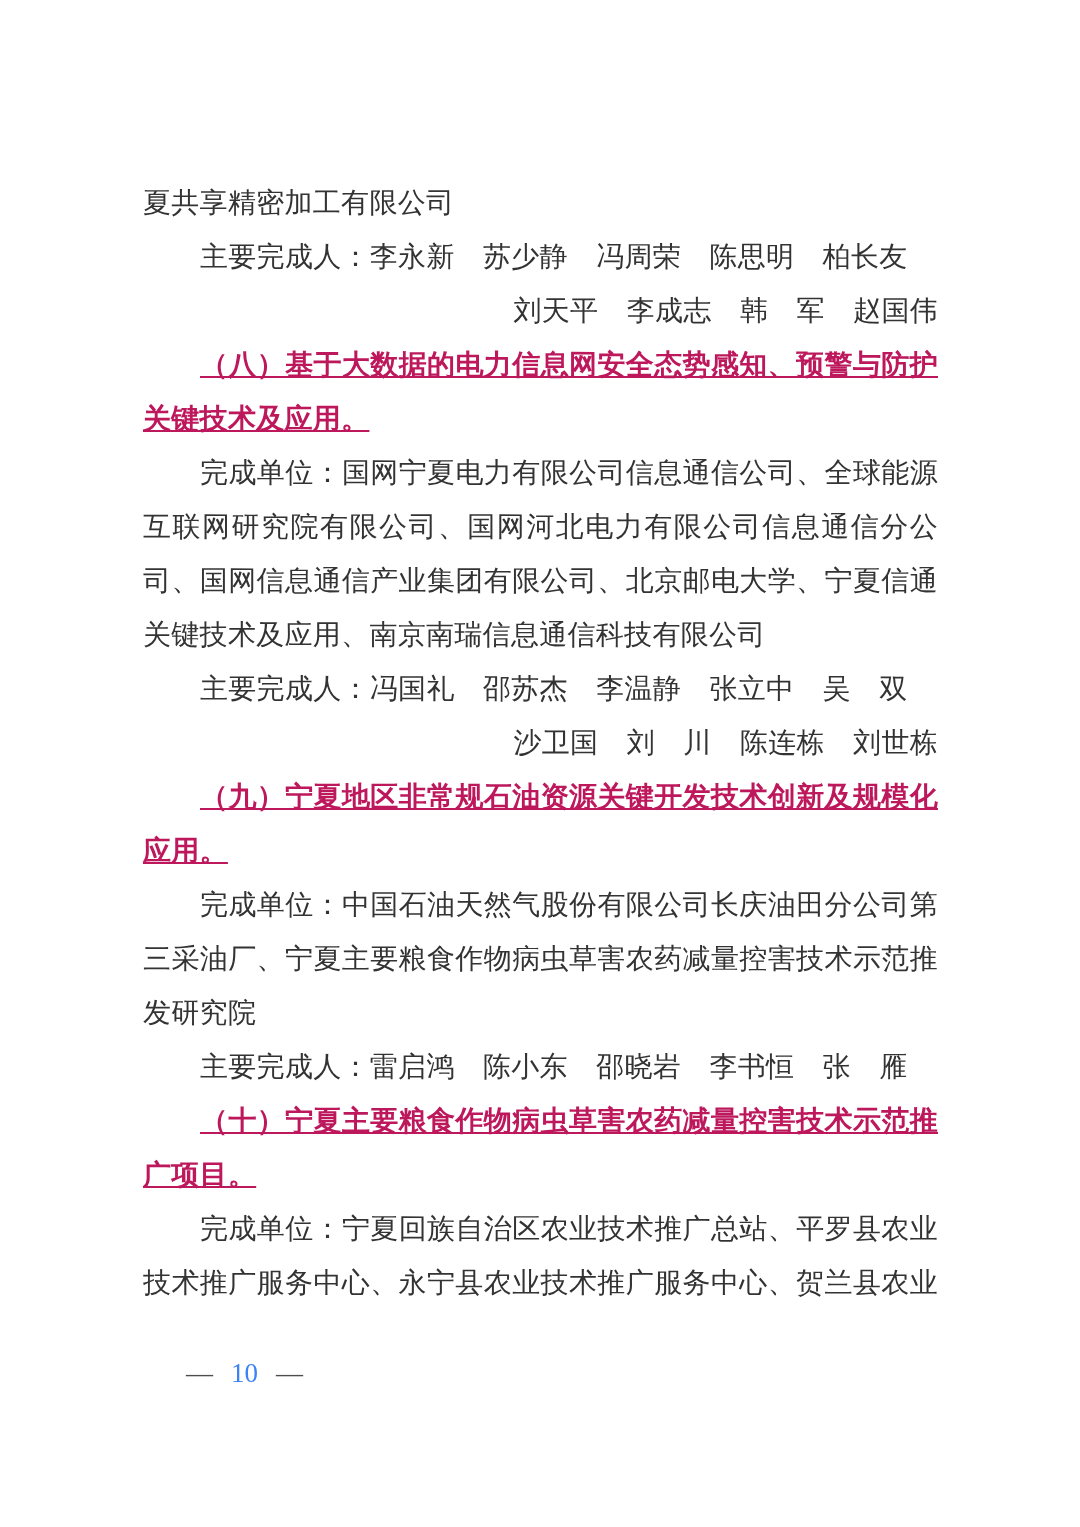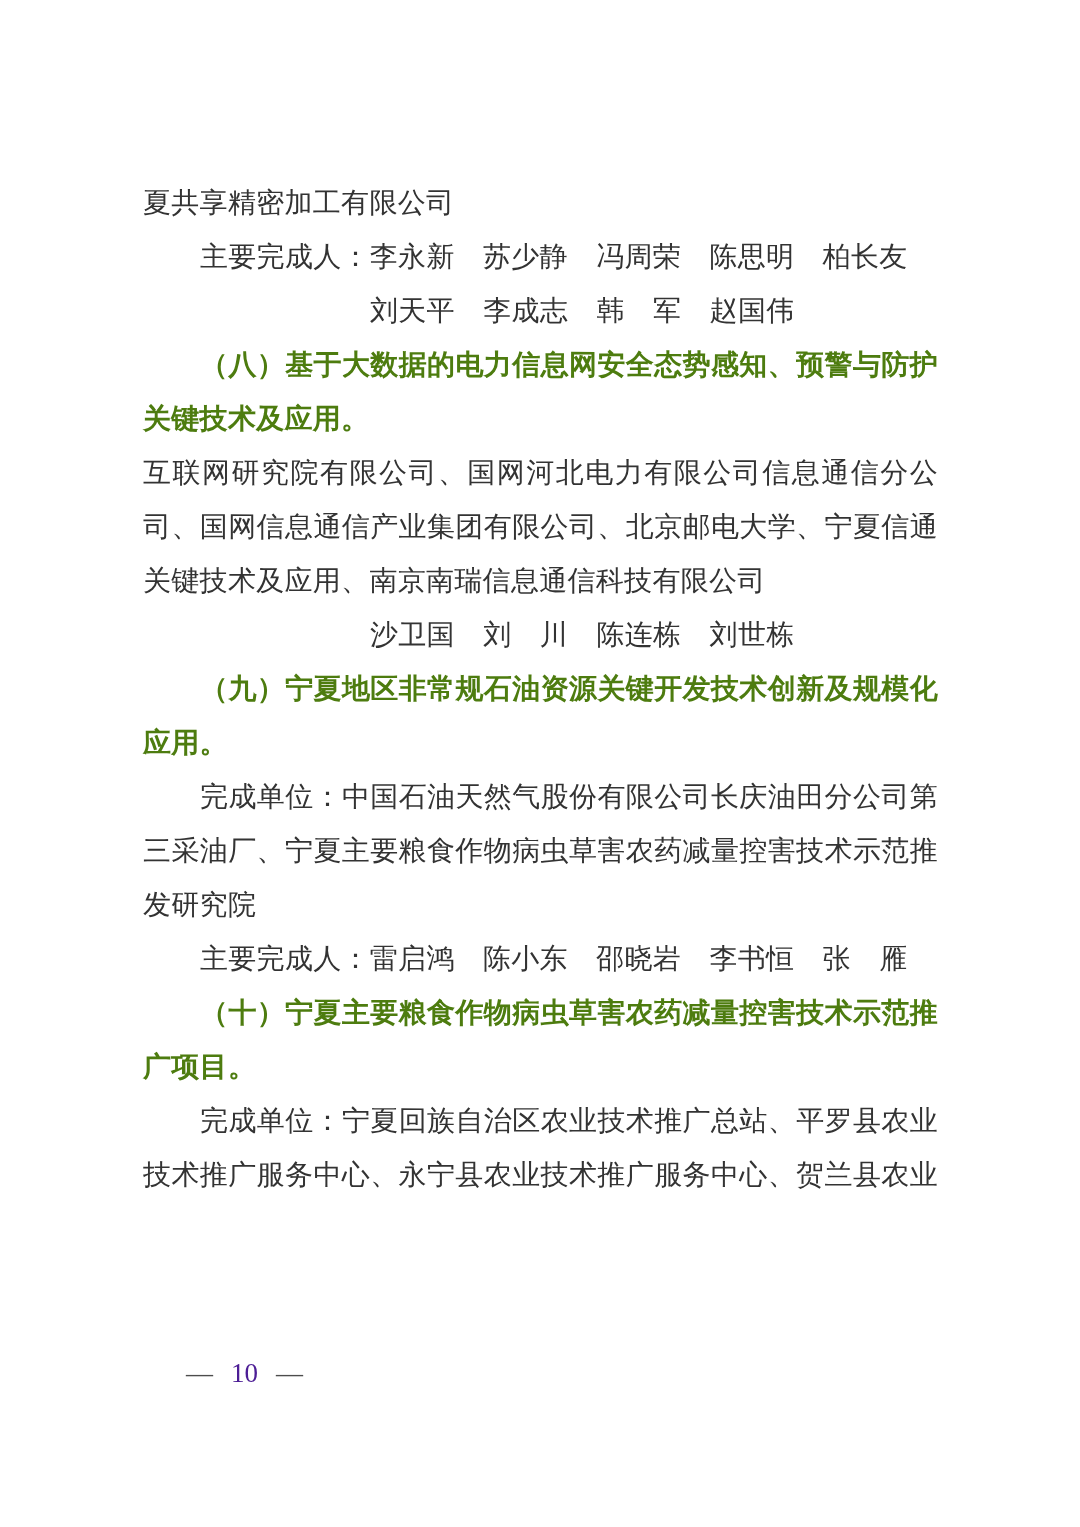--- a/index.html
+++ b/index.html
@@ -25,59 +25,62 @@
     line-height: 54px;
     letter-spacing: 0.3px;
   }
   .line {
     min-height: 54px;
     text-align: left;
   }
   
   .line.ind2 { padding-left: 57px; }
   
-  .line.names { padding-left: 227px; }
+  .line.names { padding-left: 227px; text-align: right; }
   
   .line.fill {
     text-align: justify;
     text-align-last: justify;
   }
   .line.bold {
     font-weight: 700;
-    color: #4d7c0f;
+    color: #be185d;
+    text-decoration: underline;
   }
   .footer {
     position: absolute;
     left: 186px;
     top: 1346px;
     display: flex;
     align-items: baseline;
     gap: 18px;
     font-size: 27px;
     line-height: 54px;
     color: #4d4d4d;
     letter-spacing: 0;
   }
   .footer .pagenum {
-    color: #4c1d95;
+    color: #3b82f6;
   }
 </style>
 </head>
 <body>
 
 <div class="page">
   <div class="doc-body" id="doc-body">
       <div class="line flush">夏共享精密加工有限公司</div>
       <div class="line ind2">主要完成人：李永新　苏少静　冯周荣　陈思明　柏长友</div>
       <div class="line names">刘天平　李成志　韩　军　赵国伟</div>
       <div class="line ind2 fill bold">（八）基于大数据的电力信息网安全态势感知、预警与防护</div>
       <div class="line flush bold">关键技术及应用。</div>
+      <div class="line ind2 fill">完成单位：国网宁夏电力有限公司信息通信公司、全球能源</div>
       <div class="line flush fill">互联网研究院有限公司、国网河北电力有限公司信息通信分公</div>
       <div class="line flush fill">司、国网信息通信产业集团有限公司、北京邮电大学、宁夏信通</div>
       <div class="line flush">关键技术及应用、南京南瑞信息通信科技有限公司</div>
+      <div class="line ind2">主要完成人：冯国礼　邵苏杰　李温静　张立中　吴　双</div>
       <div class="line names">沙卫国　刘　川　陈连栋　刘世栋</div>
       <div class="line ind2 fill bold">（九）宁夏地区非常规石油资源关键开发技术创新及规模化</div>
       <div class="line flush bold">应用。</div>
       <div class="line ind2 fill">完成单位：中国石油天然气股份有限公司长庆油田分公司第</div>
       <div class="line flush fill">三采油厂、宁夏主要粮食作物病虫草害农药减量控害技术示范推</div>
       <div class="line flush">发研究院</div>
       <div class="line ind2">主要完成人：雷启鸿　陈小东　邵晓岩　李书恒　张　雁</div>
       <div class="line ind2 fill bold">（十）宁夏主要粮食作物病虫草害农药减量控害技术示范推</div>
       <div class="line flush bold">广项目。</div>
       <div class="line ind2 fill">完成单位：宁夏回族自治区农业技术推广总站、平罗县农业</div>

